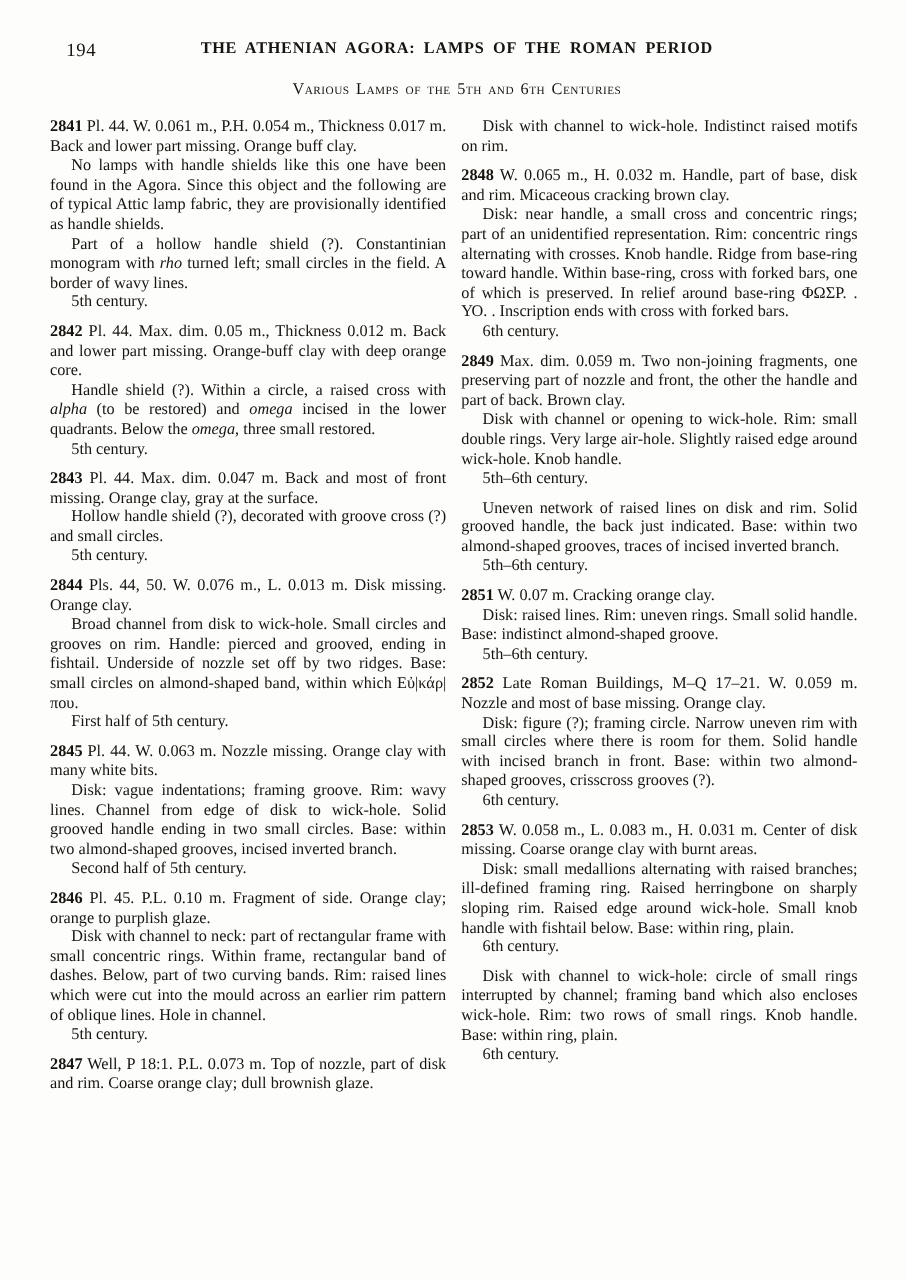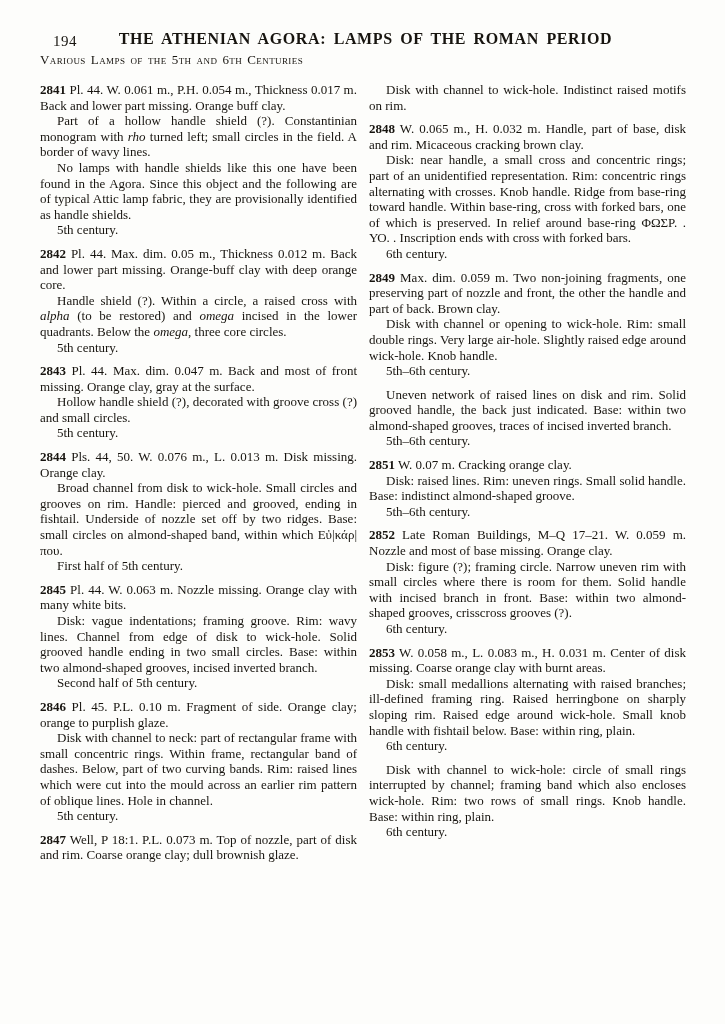--- a/index.html
+++ b/index.html
@@ -16,27 +16,29 @@
     padding: 30px 34px 0 40px;
     overflow: hidden;
   }
   .header { position: relative; height: 22px; }
   .page-number {
     position: absolute; left: 13px; top: 3px;
     font-size: 15px; letter-spacing: 0.5px;
   }
   .title {
     text-align: center;
-    font-size: 16px; font-weight: bold;
+    font-size: 13px; font-weight: bold;
     letter-spacing: 0.6px; word-spacing: 3px;
     white-space: nowrap;
   }
   .subtitle {
+    text-align: center;
     font-variant: small-caps;
     font-size: 13px; letter-spacing: 0.4px; word-spacing: 1.5px;
+    margin-top: 11px;
   }
   .columns {
     display: flex; gap: 12px; margin-top: 14px;
   }
   .col {
     width: 317px;
     text-align: justify;
     font-size: 13px;
     line-height: 15.6px;
   }
@@ -52,27 +54,27 @@
 <div class="sheet">
   <div class="header">
     <span class="page-number">194</span>
     <div class="title">THE ATHENIAN AGORA: LAMPS OF THE ROMAN PERIOD</div>
   </div>
   <div class="subtitle">Various Lamps of the 5th and 6th Centuries</div>
   <div class="columns">
     <div class="col">
         <div class="entry">
           <p class="para"><b>2841</b><span> Pl. 44. W. 0.061 m., P.H. 0.054 m., Thickness 0.017 m. Back and lower part missing. Orange buff clay.</span></p>
+          <p class="para indent"><span>No lamps with handle shields like this one have been found in the Agora. Since this object and the following are of typical Attic lamp fabric, they are provisionally identified as handle shields.</span></p>
           <p class="para indent"><span>Part of a hollow handle shield (?). Constantinian monogram with </span><i>rho</i><span> turned left; small circles in the field. A border of wavy lines.</span></p>
-          <p class="para indent"><span>No lamps with handle shields like this one have been found in the Agora. Since this object and the following are of typical Attic lamp fabric, they are provisionally identified as handle shields.</span></p>
           <p class="para indent"><span>5th century.</span></p>
         </div>
         <div class="entry">
           <p class="para"><b>2842</b><span> Pl. 44. Max. dim. 0.05 m., Thickness 0.012 m. Back and lower part missing. Orange-buff clay with deep orange core.</span></p>
-          <p class="para indent"><span>Handle shield (?). Within a circle, a raised cross with </span><i>alpha</i><span> (to be restored) and </span><i>omega</i><span> incised in the lower quadrants. Below the </span><i>omega</i><span>, three core circles.</span></p>
+          <p class="para indent"><span>Handle shield (?). Within a circle, a raised cross with </span><i>alpha</i><span> (to be restored) and </span><i>omega</i><span> incised in the lower quadrants. Below the </span><i>omega</i><span>, three small restored.</span></p>
           <p class="para indent"><span>5th century.</span></p>
         </div>
         <div class="entry">
           <p class="para"><b>2843</b><span> Pl. 44. Max. dim. 0.047 m. Back and most of front missing. Orange clay, gray at the surface.</span></p>
           <p class="para indent"><span>Hollow handle shield (?), decorated with groove cross (?) and small circles.</span></p>
           <p class="para indent"><span>5th century.</span></p>
         </div>
         <div class="entry">
           <p class="para"><b>2844</b><span> Pls. 44, 50. W. 0.076 m., L. 0.013 m. Disk missing. Orange clay.</span></p>
           <p class="para indent"><span>Broad channel from disk to wick-hole. Small circles and grooves on rim. Handle: pierced and grooved, ending in fishtail. Underside of nozzle set off by two ridges. Base: small circles on almond-shaped band, within which Εὐ|κάρ|που.</span></p>

